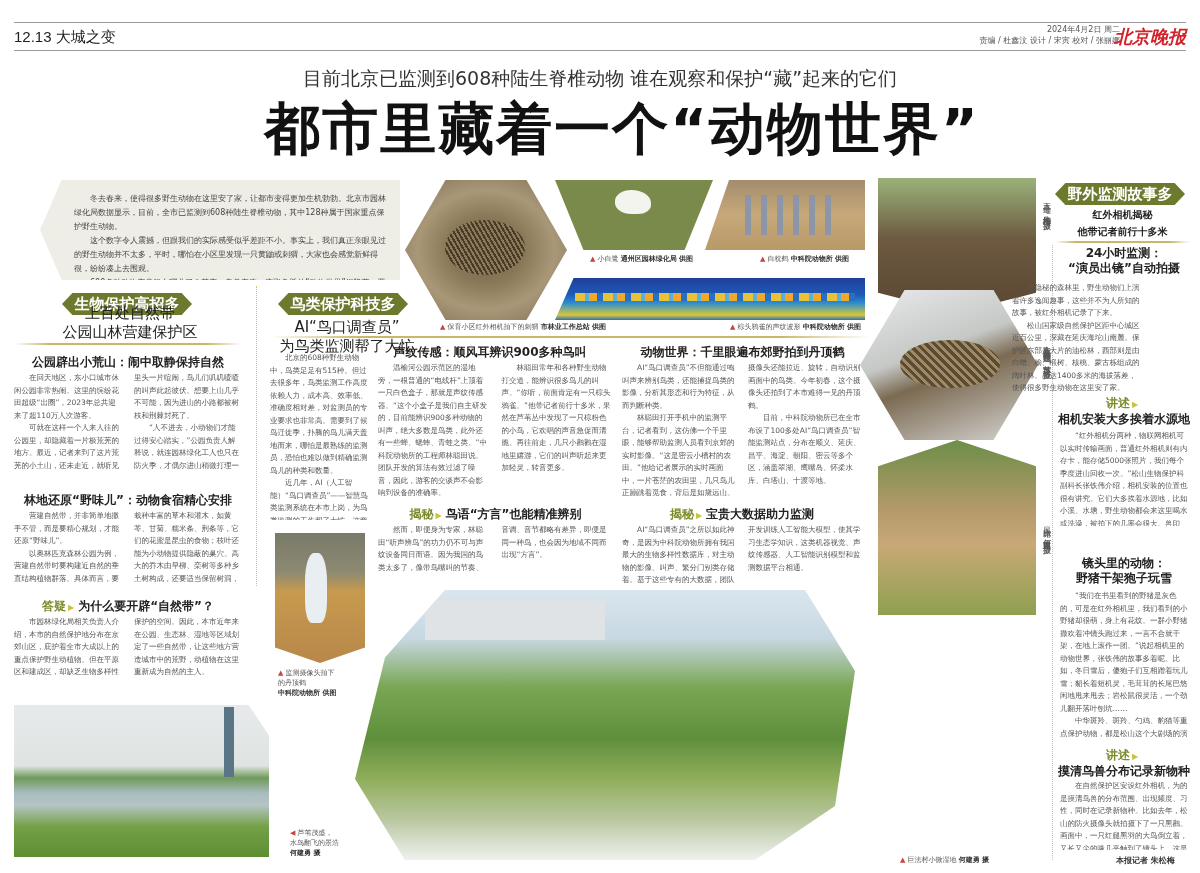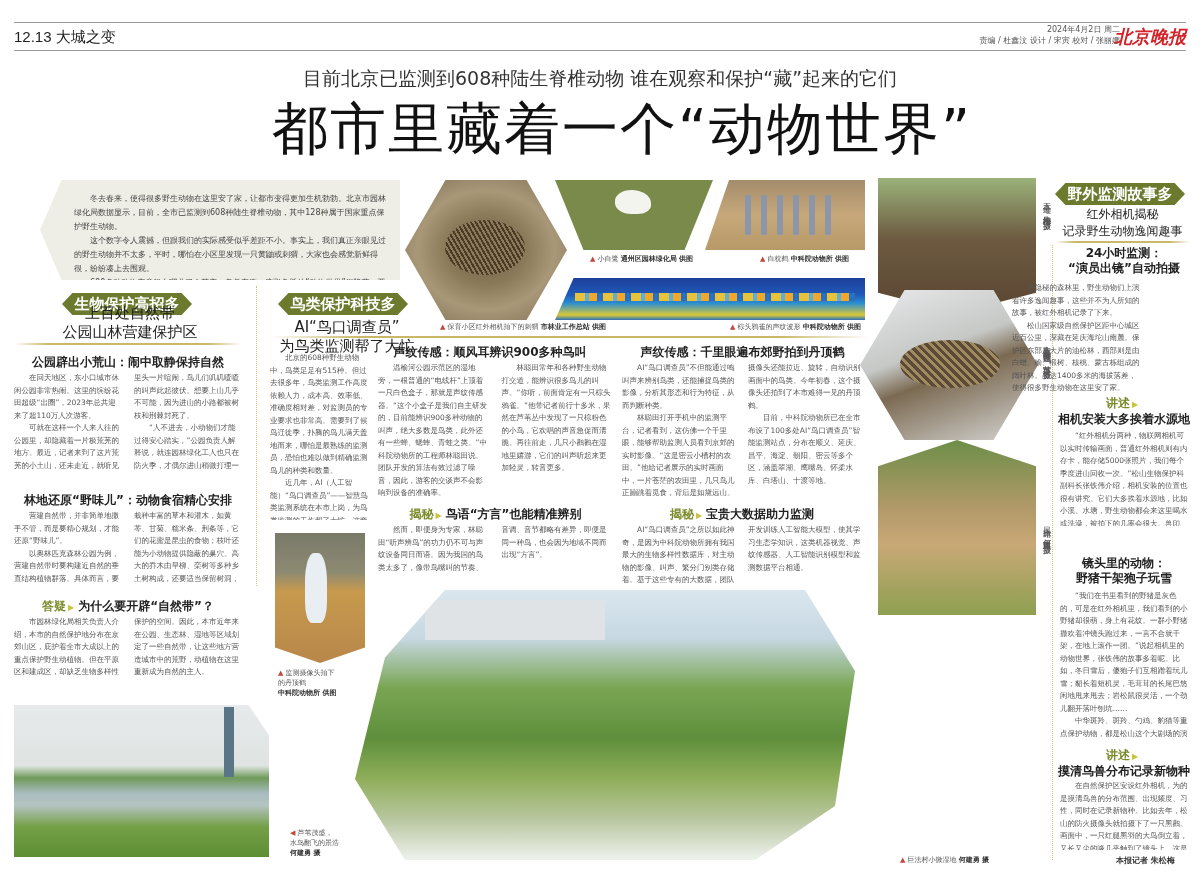--- a/index.html
+++ b/index.html
@@ -3,21 +3,21 @@
 <meta charset="utf-8">
 <style>
   * { box-sizing: border-box; margin: 0; padding: 0; }
   body { width: 1200px; height: 873px; background: #ffffff; font-family: "DejaVu Sans", sans-serif; color: #222; position: relative; overflow: hidden; }
   .abs { position: absolute; }
   .rule { position: absolute; left: 14px; right: 14px; height: 1px; background: #9a9a9a; }
   .hdr-left { left: 14px; top: 28px; font-size: 15px; color: #222; font-family: "Liberation Sans", sans-serif; }
   .hdr-right { right: 80px; top: 24px; text-align: right; font-size: 8px; color: #555; line-height: 11px; }
   .logo { right: 14px; top: 25px; font-family: "DejaVu Serif", serif; font-size: 18px; color: #d2232a; font-style: italic; font-weight: bold; }
   .subtitle { left: 0; right: 0; top: 66px; text-align: center; font-size: 19px; color: #333; }
-  .title { left: 0; right: 0; top: 92px; text-align: center; font-size: 56px; font-weight: normal; color: #111; letter-spacing: 2px; margin-left: 44px; }
+  .title { left: 0; right: 0; top: 92px; text-align: center; font-size: 56px; font-weight: bold; color: #111; letter-spacing: 2px; margin-left: 44px; }
   .intro { left: 40px; top: 180px; width: 360px; height: 100px; background: #efeee6; clip-path: polygon(6% 0, 100% 0, 100% 100%, 6% 100%, 0 50%); padding: 12px 14px 8px 34px; font-size: 8px; line-height: 14px; color: #444; }
   .intro p { text-indent: 2em; }
   .banner { position: absolute; height: 22px; background: #6c7a2e; color: #fff; font-family: "DejaVu Serif", serif; font-weight: bold; font-size: 15px; text-align: center; line-height: 22px; clip-path: polygon(8% 0, 92% 0, 100% 50%, 92% 100%, 8% 100%, 0 50%); }
   .sec-head { position: absolute; text-align: center; font-size: 15px; color: #222; line-height: 19px; }
   .gold-rule { position: absolute; height: 2px; background: linear-gradient(90deg, transparent, #c9b86a 15%, #c9b86a 85%, transparent); }
   .h3 { position: absolute; font-size: 12px; font-weight: bold; color: #222; text-align: center; }
   .body { position: absolute; font-size: 7.5px; line-height: 12.5px; color: #555; overflow: hidden; }
   .body p { text-indent: 2em; }
   .cols { column-count: 2; column-gap: 12px; }
   .tag { color: #7b8b2a; font-family: "DejaVu Serif", serif; margin-right: 4px; }
@@ -137,21 +137,21 @@
   <p>温榆河公园示范区的湿地旁，一根普通的“电线杆”上顶着一只白色盒子，那就是声纹传感器。“这个小盒子是我们自主研发的，目前能辨识900多种动物的叫声，绝大多数是鸟类，此外还有一些蝉、蟋蟀、青蛙之类。”中科院动物所的工程师林聪田说。团队开发的算法有效过滤了噪音，因此，游客的交谈声不会影响到设备的准确率。</p>
   <p>林聪田常年和各种野生动物打交道，能辨识很多鸟儿的叫声。“你听，前面肯定有一只棕头鸦雀。”他带记者前行十多米，果然在芦苇丛中发现了一只棕粉色的小鸟，它欢唱的声音急促而清脆。再往前走，几只小鹳鹳在湿地里嬉游，它们的叫声听起来更加轻灵，转音更多。</p>
 </div>
 
 <div class="h3" style="left:378px;top:506px;width:235px;"><span class="tag">揭秘</span><span>鸟语“方言”也能精准辨别</span></div>
 <div class="body cols" style="left:378px;top:524px;width:235px;height:52px;">
   <p>然而，即便身为专家，林聪田“听声辨鸟”的功力仍不可与声纹设备同日而语。因为我国的鸟类太多了，像带鸟嘴叫的节奏、音调、音节都略有差异，即便是同一种鸟，也会因为地域不同而出现“方言”。</p>
 
 </div>
 
-<div class="h3" style="left:620px;top:344px;width:245px;">声纹传感：千里眼遍布郊野拍到丹顶鹤</div>
+<div class="h3" style="left:620px;top:344px;width:245px;">动物世界：千里眼遍布郊野拍到丹顶鹤</div>
 <div class="body cols" style="left:622px;top:362px;width:240px;height:140px;">
   <p>AI“鸟口调查员”不但能通过鸣叫声来辨别鸟类，还能捕捉鸟类的影像，分析其形态和行为特征，从而判断种类。</p>
   <p>林聪田打开手机中的监测平台，记者看到，这仿佛一个千里眼，能够帮助监测人员看到京郊的实时影像。“这是密云小槽村的农田。”他给记者展示的实时画面中，一片苍茫的农田里，几只鸟儿正蹦跳着觅食，背后是如黛远山。摄像头还能拉近、旋转，自动识别画面中的鸟类。今年初春，这个摄像头还拍到了本市难得一见的丹顶鹤。</p>
   <p>目前，中科院动物所已在全市布设了100多处AI“鸟口调查员”智能监测站点，分布在顺义、延庆、昌平、海淀、朝阳、密云等多个区，涵盖翠湖、鹰嘴岛、怀柔水库、白塔山、十渡等地。</p>
 
 </div>
 
 <div class="h3" style="left:622px;top:506px;width:240px;"><span class="tag">揭秘</span><span>宝贵大数据助力监测</span></div>
 <div class="body cols" style="left:622px;top:524px;width:240px;height:72px;">
   <p>AI“鸟口调查员”之所以如此神奇，是因为中科院动物所拥有我国最大的生物多样性数据库，对主动物的影像、叫声、繁分门别类存储着。基于这些专有的大数据，团队开发训练人工智能大模型，使其学习生态学知识，这类机器视觉、声纹传感器、人工智能识别模型和监测数据平台相通。</p>
@@ -167,23 +167,23 @@
 <div class="img hex" style="left:860px;top:290px;width:178px;height:150px;background:linear-gradient(160deg,#e8eaec 0,#c6c8c6 40%,#7b6a52 55%,#d8d8d6 100%);">
   <div style="position:absolute;left:40px;top:50px;width:100px;height:48px;border-radius:50%;background:repeating-linear-gradient(45deg,#5a4a36 0 3px,#a08a62 3px 6px);"></div>
 </div>
 <div class="img" style="left:878px;top:440px;width:158px;height:175px;background:linear-gradient(180deg,#6d8e48 0,#b49a6a 40%,#c8a876 60%,#8ea050 100%);clip-path:polygon(0 15%,50% 0,100% 15%,100% 100%,0 100%);"></div>
 
 <div class="vcap" style="left:1040px;top:196px;height:120px;"><span>五杰士堆</span>　<b>朱松梅  摄</b></div>
 <div class="vcap" style="left:1040px;top:340px;height:170px;"><span>在奥森越冬的普通秧鸡</span>　<b>苏莲  摄</b></div>
 <div class="vcap" style="left:1040px;top:520px;height:100px;"><span>昆虫旅馆</span>　<b>何建勇  摄</b></div>
 
 <div class="banner" style="left:1055px;top:183px;width:130px;">野外监测故事多</div>
-<div class="sec-head" style="left:1055px;top:206px;width:135px;font-size:12px;line-height:17px;">
+<div class="sec-head" style="left:1055px;top:206px;width:135px;font-size:10px;line-height:17px;font-weight:bold;">
   <div>红外相机揭秘</div>
-  <div>记录野生动物逸闻趣事</div>
+  <div>他带记者前行十多米</div>
 </div>
 <div class="gold-rule" style="left:1055px;top:241px;width:135px;"></div>
 <div class="dotline" style="left:1052px;top:245px;height:615px;"></div>
 
 <div class="h3" style="left:1058px;top:246px;width:132px;line-height:15px;">
   <div>24小时监测：</div>
   <div>“演员出镜”自动拍摄</div>
 </div>
 <div class="body" style="left:1012px;top:282px;width:130px;height:110px;">
   <p>在隐秘的森林里，野生动物们上演着许多逸闻趣事，这些并不为人所知的故事，被红外相机记录了下来。</p>

